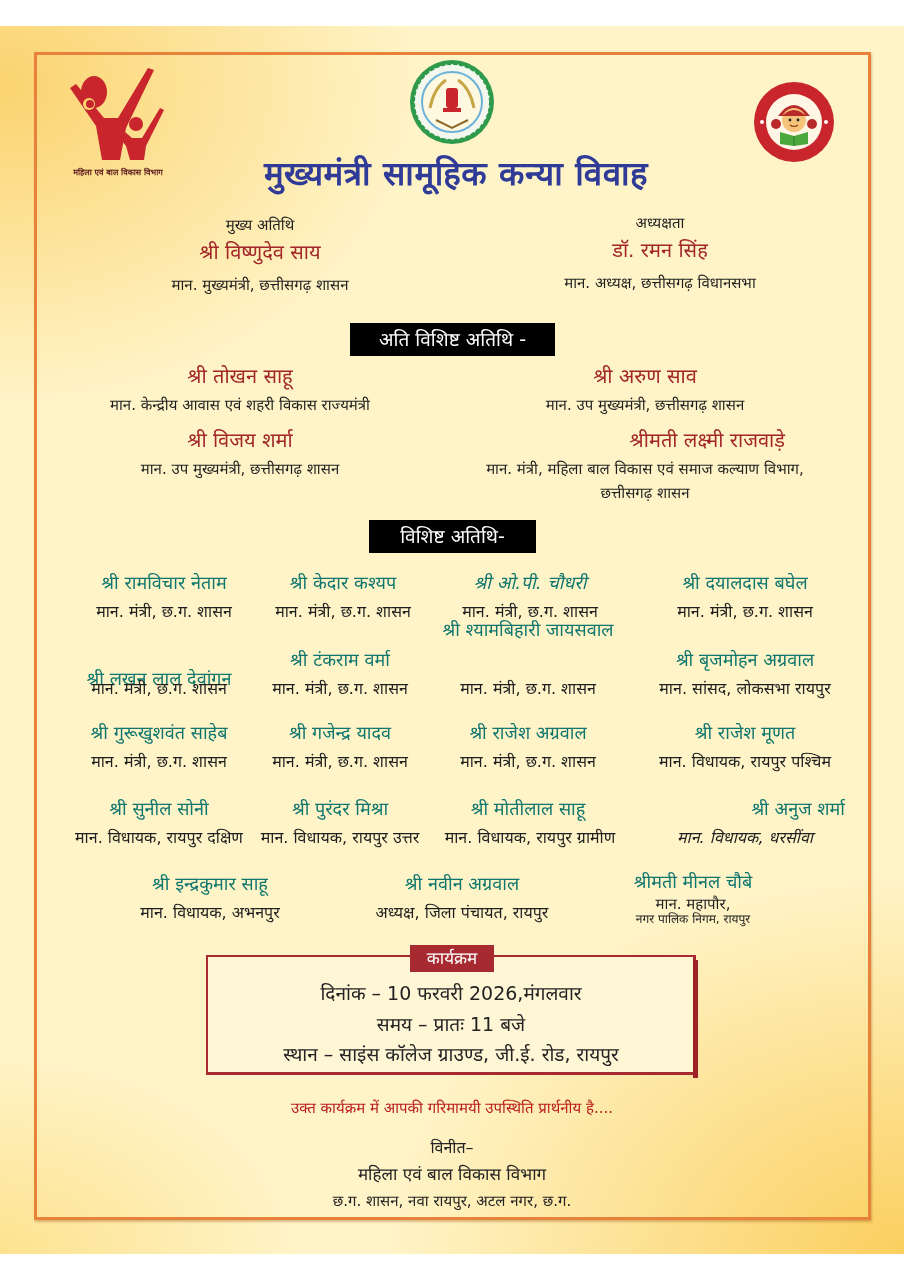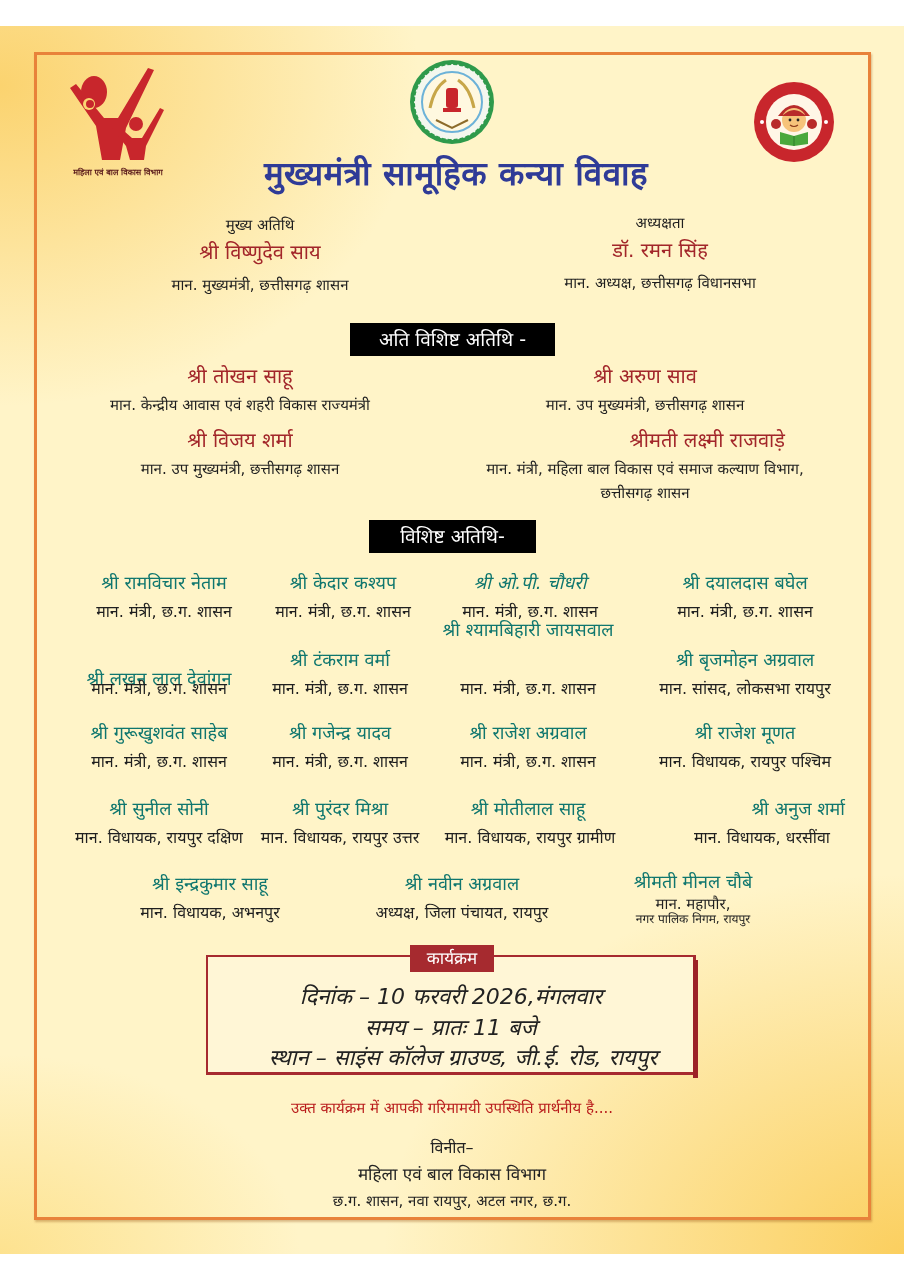--- a/index.html
+++ b/index.html
@@ -49,21 +49,21 @@
   .prog-box {
     position: absolute; left: 206px; top: 955px; width: 490px; height: 120px;
     border: 2px solid #a62a2f; border-bottom-width: 3px; border-right-width: 3px;
     background: #fff6d6;
   }
   .prog-shadow { position: absolute; left: 693px; top: 960px; width: 5px; height: 118px; background: #9c2226; }
   .prog-badge {
     position: absolute; left: 410px; top: 945px; width: 84px; height: 27px;
     background: #a62a2f; color: #ffffff; font-size: 17px; text-align: center; line-height: 27px;
   }
-  .prog-line { font-size: 22px; color: #222; font-style: italic; }
+  .prog-line { font-size: 19px; color: #222; }
 
   .closing { font-size: 15px; color: #b91c1c; }
   .sign { font-size: 17px; color: #222; }
 </style>
 </head>
 <body>
 
 <div class="card"></div>
 <div class="frame"></div>
 
@@ -165,33 +165,33 @@
 <div class="txt-c name-md" style="left:645px; top:720px; width:200px;">श्री राजेश मूणत</div>
 <div class="txt-c desc-sm" style="left:640px; top:750px; width:210px;">मान. विधायक, रायपुर पश्चिम</div>
 
 <div class="txt-c name-md" style="left:54px; top:796px; width:210px;">श्री सुनील सोनी</div>
 <div class="txt-c desc-sm" style="left:54px; top:826px; width:210px;">मान. विधायक, रायपुर दक्षिण</div>
 <div class="txt-c name-md" style="left:240px; top:796px; width:200px;">श्री पुरंदर मिश्रा</div>
 <div class="txt-c desc-sm" style="left:235px; top:826px; width:210px;">मान. विधायक, रायपुर उत्तर</div>
 <div class="txt-c name-md" style="left:428px; top:796px; width:200px;">श्री मोतीलाल साहू</div>
 <div class="txt-c desc-sm" style="left:420px; top:826px; width:220px;">मान. विधायक, रायपुर ग्रामीण</div>
 <div class="txt-c name-md" style="left:645px; top:796px; width:200px;text-align:right;">श्री अनुज शर्मा</div>
-<div class="txt-c desc-sm" style="left:662px; top:826px; width:200px;">मान. विधायक, धरसींवा</div>
+<div class="txt-c desc-sm" style="left:645px; top:826px; width:200px;font-style:italic;">मान. विधायक, धरसींवा</div>
 
 <div class="txt-c name-md" style="left:110px; top:871px; width:200px;">श्री इन्द्रकुमार साहू</div>
 <div class="txt-c desc-sm" style="left:110px; top:901px; width:200px;">मान. विधायक, अभनपुर</div>
 <div class="txt-c name-md" style="left:362px; top:871px; width:200px;">श्री नवीन अग्रवाल</div>
 <div class="txt-c desc-sm" style="left:352px; top:901px; width:220px;">अध्यक्ष, जिला पंचायत, रायपुर</div>
 <div class="txt-c name-md" style="left:593px; top:869px; width:200px;">श्रीमती मीनल चौबे</div>
 <div class="txt-c desc-sm" style="left:603px; top:893px; width:180px; font-size:15px;">मान. महापौर,</div>
 <div class="txt-c desc-sm" style="left:593px; top:910px; width:200px; font-size:12px;">नगर पालिक निगम, रायपुर</div>
 
 <div class="prog-box"></div>
 <div class="prog-shadow"></div>
 <div class="prog-badge">कार्यक्रम</div>
 <div class="txt-c prog-line" style="left:206px; top:980px; width:490px;">दिनांक – 10 फरवरी 2026,मंगलवार</div>
 <div class="txt-c prog-line" style="left:206px; top:1011px; width:490px;">समय – प्रातः 11 बजे</div>
-<div class="txt-c prog-line" style="left:218px; top:1041px; width:490px;">स्थान – साइंस कॉलेज ग्राउण्ड, जी.ई. रोड, रायपुर</div>
+<div class="txt-c prog-line" style="left:206px; top:1041px; width:490px;">स्थान – साइंस कॉलेज ग्राउण्ड, जी.ई. रोड, रायपुर</div>
 
 <div class="txt-c closing" style="left:152px; top:1097px; width:600px;">उक्त कार्यक्रम में आपकी गरिमामयी उपस्थिति प्रार्थनीय है....</div>
 <div class="txt-c sign" style="left:352px; top:1136px; width:200px; font-size:16px;">विनीत–</div>
 <div class="txt-c sign" style="left:252px; top:1162px; width:400px;">महिला एवं बाल विकास विभाग</div>
 <div class="txt-c sign" style="left:252px; top:1190px; width:400px; font-size:15px;">छ.ग. शासन, नवा रायपुर, अटल नगर, छ.ग.</div>
 
 </body></html>

